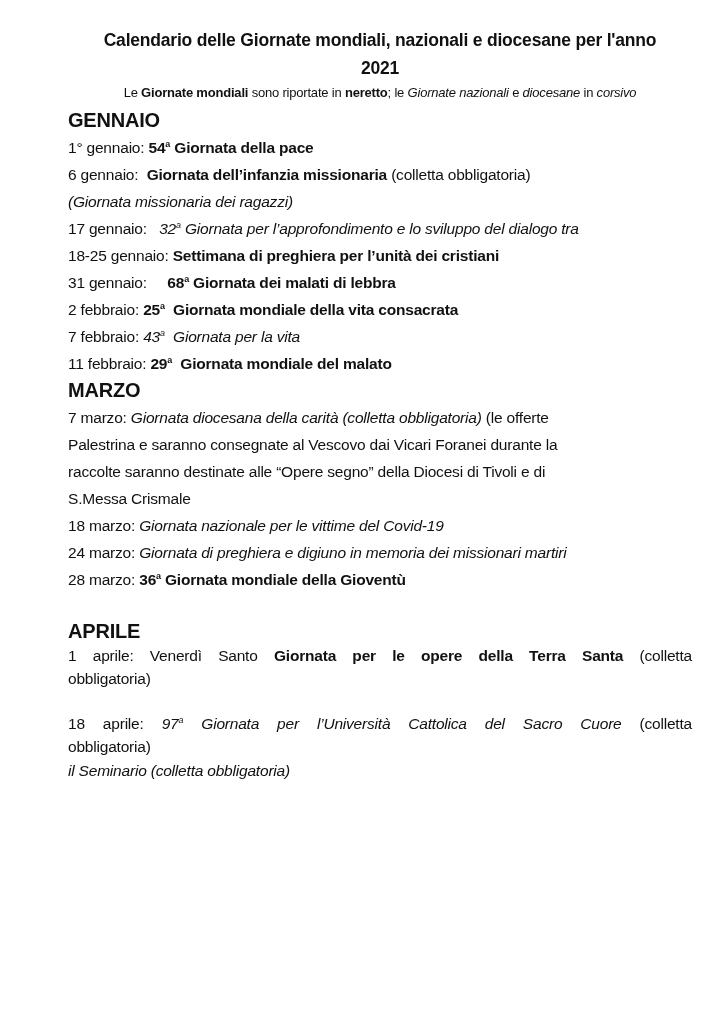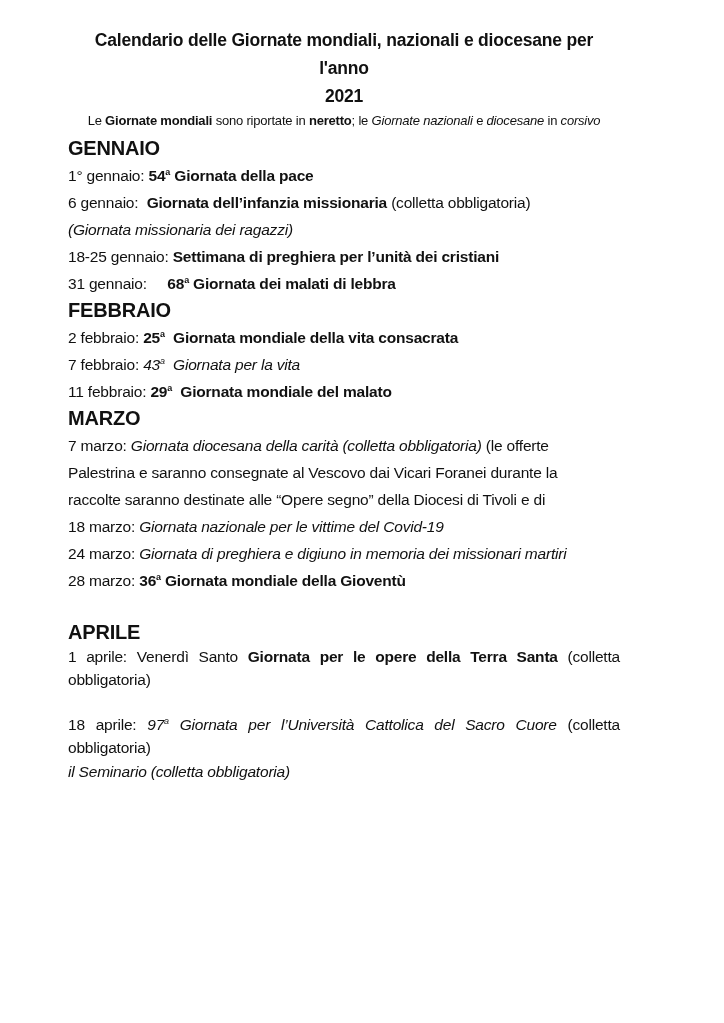--- a/index.html
+++ b/index.html
@@ -6,21 +6,21 @@
   html, body { background: #ffffff; }
   body {
     width: 724px; height: 1023px;
     font-family: "Liberation Sans", sans-serif;
     color: #111111;
     overflow: hidden;
   }
   .page {
     width: 724px; height: 1023px;
     background: #ffffff;
-    padding: 26px 104px 0 68px;
+    padding: 26px 32px 0 68px;
   }
   .line {
     white-space: pre-wrap;
     font-size: 15.5px;
     line-height: 27px;
     letter-spacing: -0.2px;
   }
   .t1 {
     font-size: 17.5px;
     line-height: 28px;
@@ -52,30 +52,31 @@
 
 <div class="page">
   <div id="doc">
       <div class="line t1"><span class="b">Calendario delle Giornate mondiali, nazionali e diocesane per l'anno</span></div>
       <div class="line t1"><span class="b">2021</span></div>
       <div class="line sub"><span>Le </span><span class="b">Giornate mondiali</span><span> sono riportate in </span><span class="b">neretto</span><span>; le </span><span class="i">Giornate nazionali</span><span> e </span><span class="i">diocesane</span><span> in </span><span class="i">corsivo</span></div>
       <div class="line h"><span class="b">GENNAIO</span></div>
       <div class="line"><span>1° gennaio: </span><span class="b">54</span><sup class="b">a</sup><span class="b"> Giornata della pace</span></div>
       <div class="line"><span>6 gennaio:  </span><span class="b u">Giornata dell’infanzia missionaria</span><span class="u"> (colletta obbligatoria)</span></div>
       <div class="line"><span class="i">(Giornata missionaria dei ragazzi)</span></div>
+      <div class="line"><span>17 gennaio:   </span><span class="i">32</span><sup class="i">a</sup><span class="i"> Giornata per l’approfondimento e lo sviluppo del dialogo tra</span></div>
       <div class="line"><span>18-25 gennaio: </span><span class="b">Settimana di preghiera per l’unità dei cristiani</span></div>
       <div class="line"><span>31 gennaio:     </span><span class="b">68</span><sup class="b">a</sup><span class="b"> Giornata dei malati di lebbra</span></div>
-      <div class="line h"><span class="b">FEBBRAIO</span></div>
       <div class="line"><span>2 febbraio: </span><span class="b">25</span><sup class="b">a</sup><span class="b">  Giornata mondiale della vita consacrata</span></div>
       <div class="line"><span>7 febbraio: </span><span class="i">43</span><sup class="i">a</sup><span class="i">  Giornata per la vita</span></div>
       <div class="line"><span>11 febbraio: </span><span class="b">29</span><sup class="b">a</sup><span class="b">  Giornata mondiale del malato</span></div>
       <div class="line h"><span class="b">MARZO</span></div>
       <div class="line"><span>7 marzo: </span><span class="i u">Giornata diocesana della carità (colletta obbligatoria)</span><span> (le offerte</span></div>
       <div class="line"><span>Palestrina e saranno consegnate al Vescovo dai Vicari Foranei durante la</span></div>
       <div class="line"><span>raccolte saranno destinate alle “Opere segno” della Diocesi di Tivoli e di</span></div>
+      <div class="line"><span>S.Messa Crismale</span></div>
       <div class="line"><span>18 marzo: </span><span class="i">Giornata nazionale per le vittime del Covid-19</span></div>
       <div class="line"><span>24 marzo: </span><span class="i">Giornata di preghiera e digiuno in memoria dei missionari martiri</span></div>
       <div class="line"><span>28 marzo: </span><span class="b">36</span><sup class="b">a</sup><span class="b"> Giornata mondiale della Gioventù</span></div>
       <div class="line blank"></div>
       <div class="line h tight"><span class="b">APRILE</span></div>
       <div class="line tight just"><span class="u">1 aprile: Venerdì Santo </span><span class="b u">Giornata per le opere della Terra Santa</span><span class="u"> (colletta</span></div>
       <div class="line tight"><span class="u">obbligatoria)</span></div>
       <div class="line blank-sm"></div>
       <div class="line tight just"><span class="u">18 aprile: </span><span class="i u">97</span><sup class="i u">a</sup><span class="i u">  Giornata per l’Università Cattolica del Sacro Cuore</span><span class="u"> (colletta</span></div>
       <div class="line tight"><span class="u">obbligatoria)</span></div>

